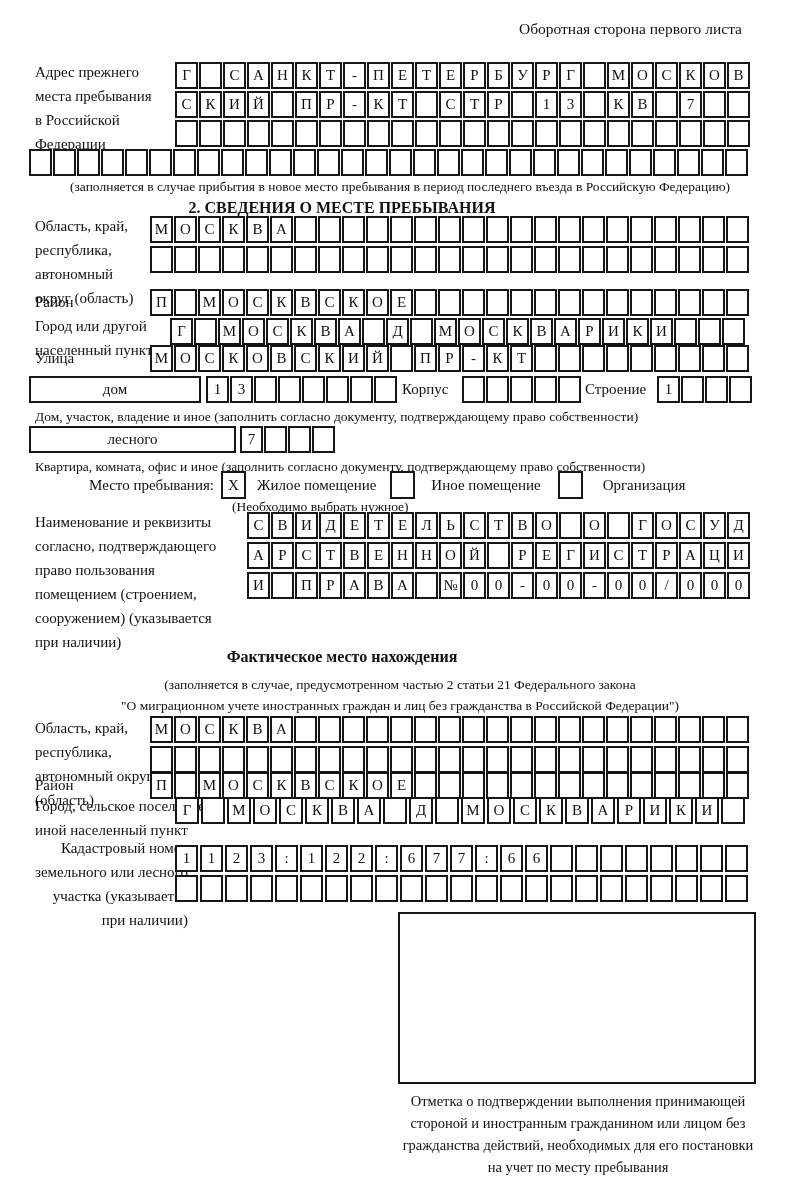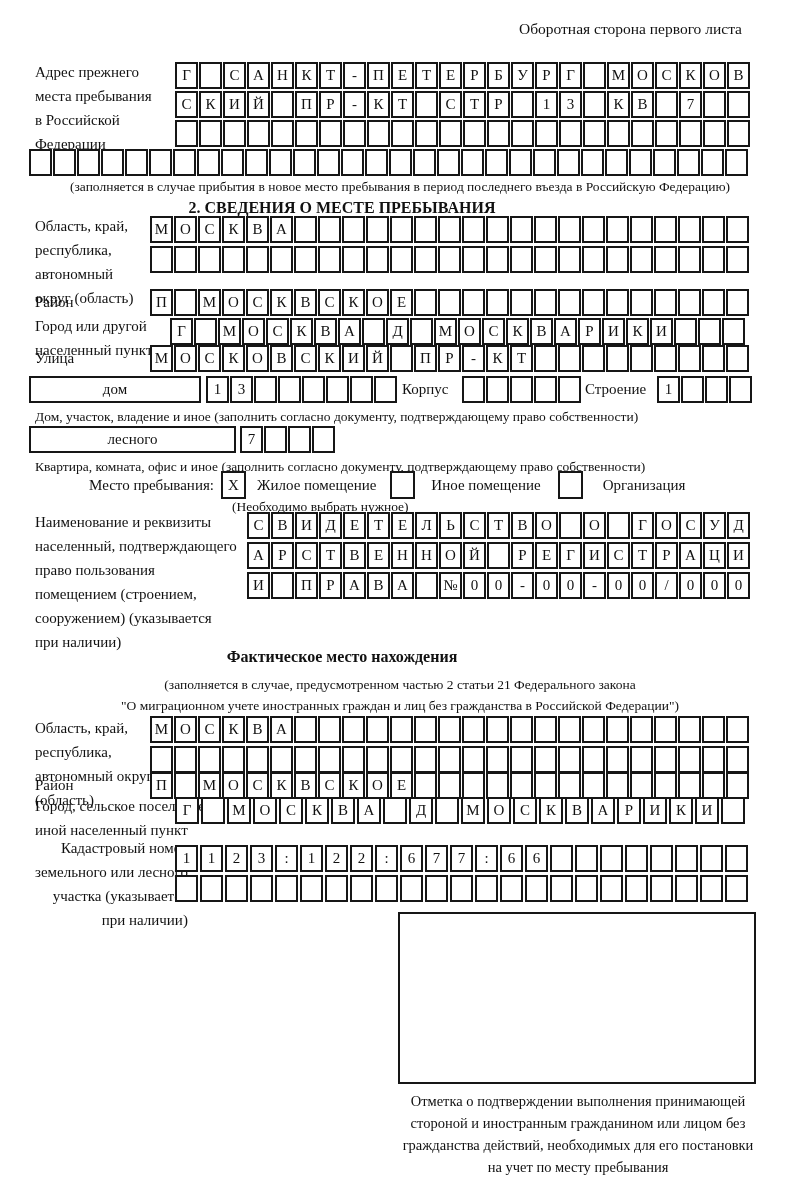--- a/index.html
+++ b/index.html
@@ -352,21 +352,21 @@
     <span style="font-size:15px; margin-left:11px;">Жилое помещение</span>
     <span class="chk" style="margin-left:14px;"></span>
     <span style="font-size:15px; margin-left:16px;">Иное помещение</span>
     <span class="chk" style="margin-left:17px;"></span>
     <span style="font-size:15px; margin-left:20px;">Организация</span>
   </div>
   <div class="txt" style="left:232px; top:496px; font-size:13.5px;">(Необходимо выбрать нужное)</div>
 
   <div class="label-lines" style="left:35px; top:510px; line-height:25px;">
       <div>Наименование и реквизиты</div>
-      <div>населенный, подтверждающего</div>
+      <div>согласно, подтверждающего</div>
       <div>право пользования</div>
       <div>помещением (строением,</div>
       <div>сооружением) (указывается</div>
       <div>при наличии)</div>
     </div>
   <div class="boxrow" style="left:247px; top:512px;">
       <div class="cb">С</div>
       <div class="cb">В</div>
       <div class="cb">И</div>
       <div class="cb">Д</div>

